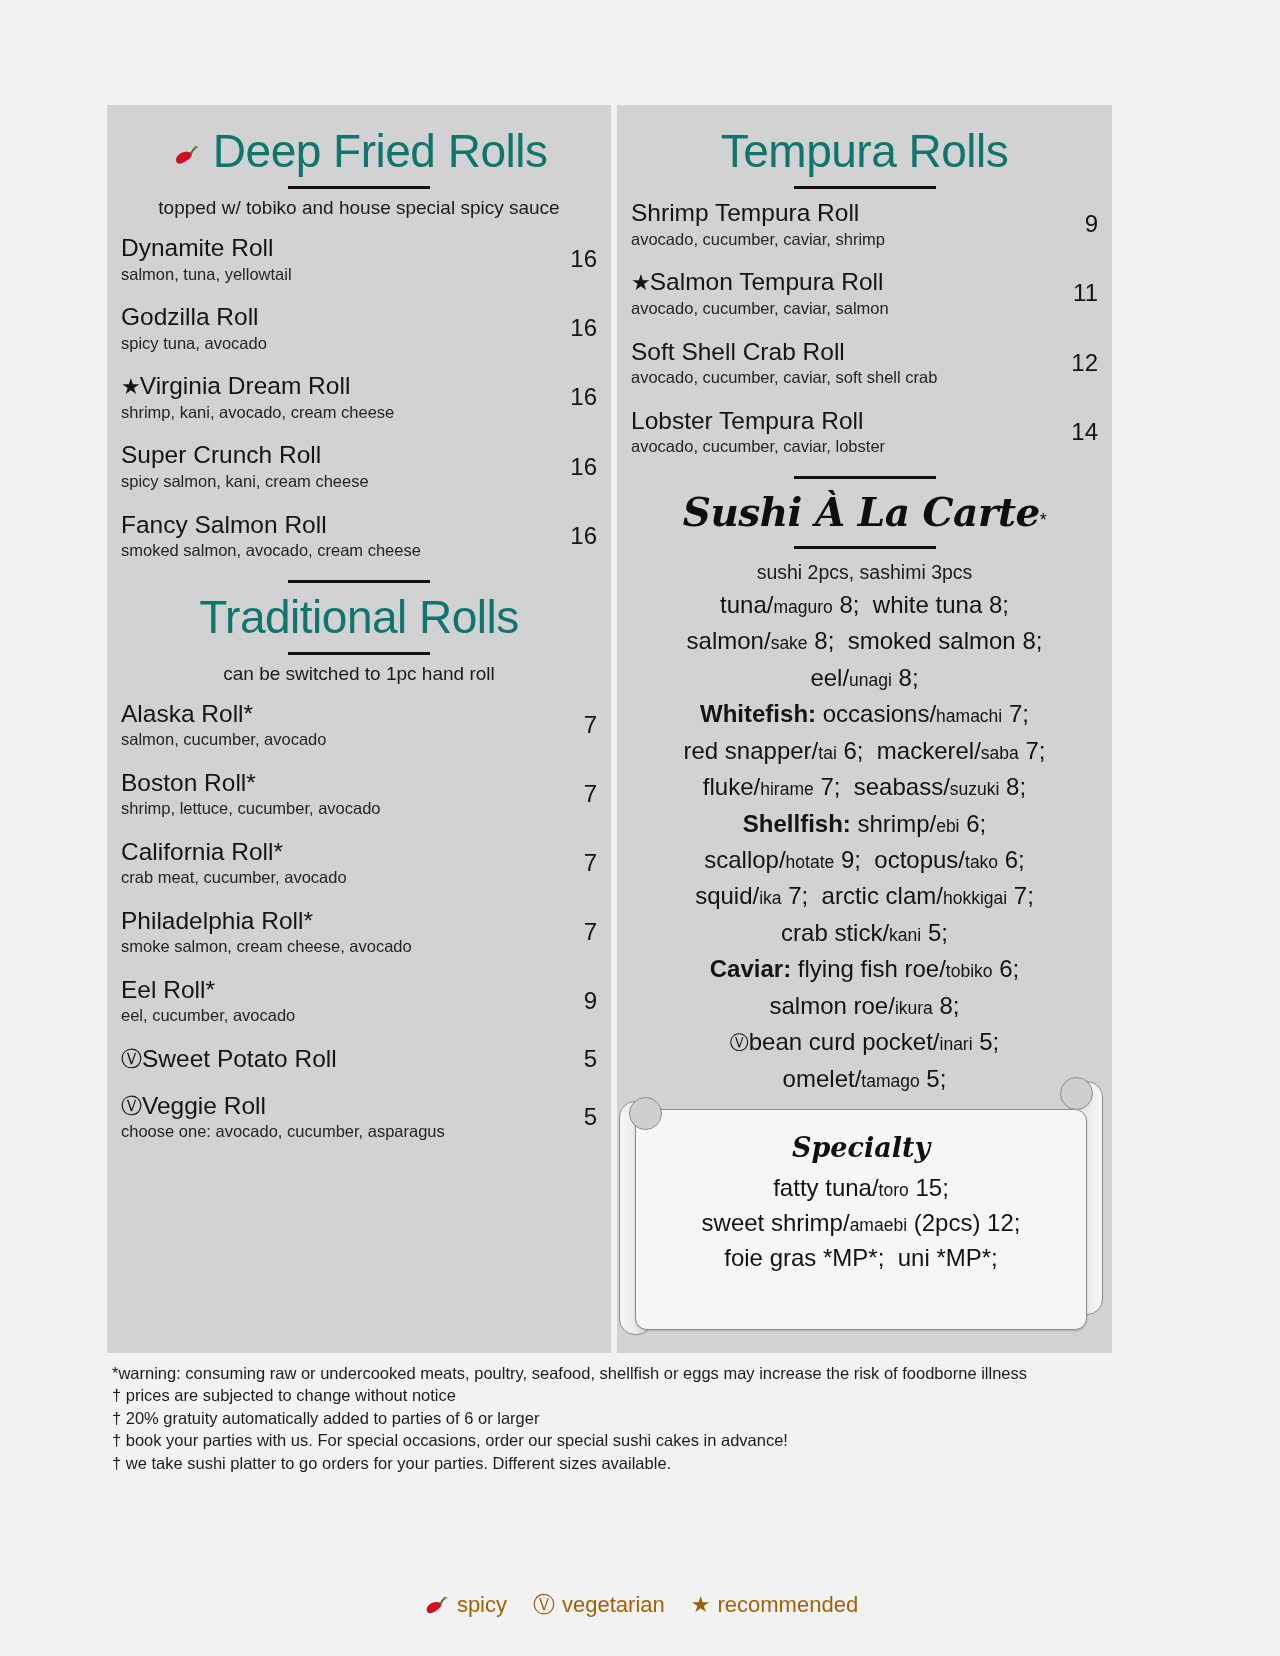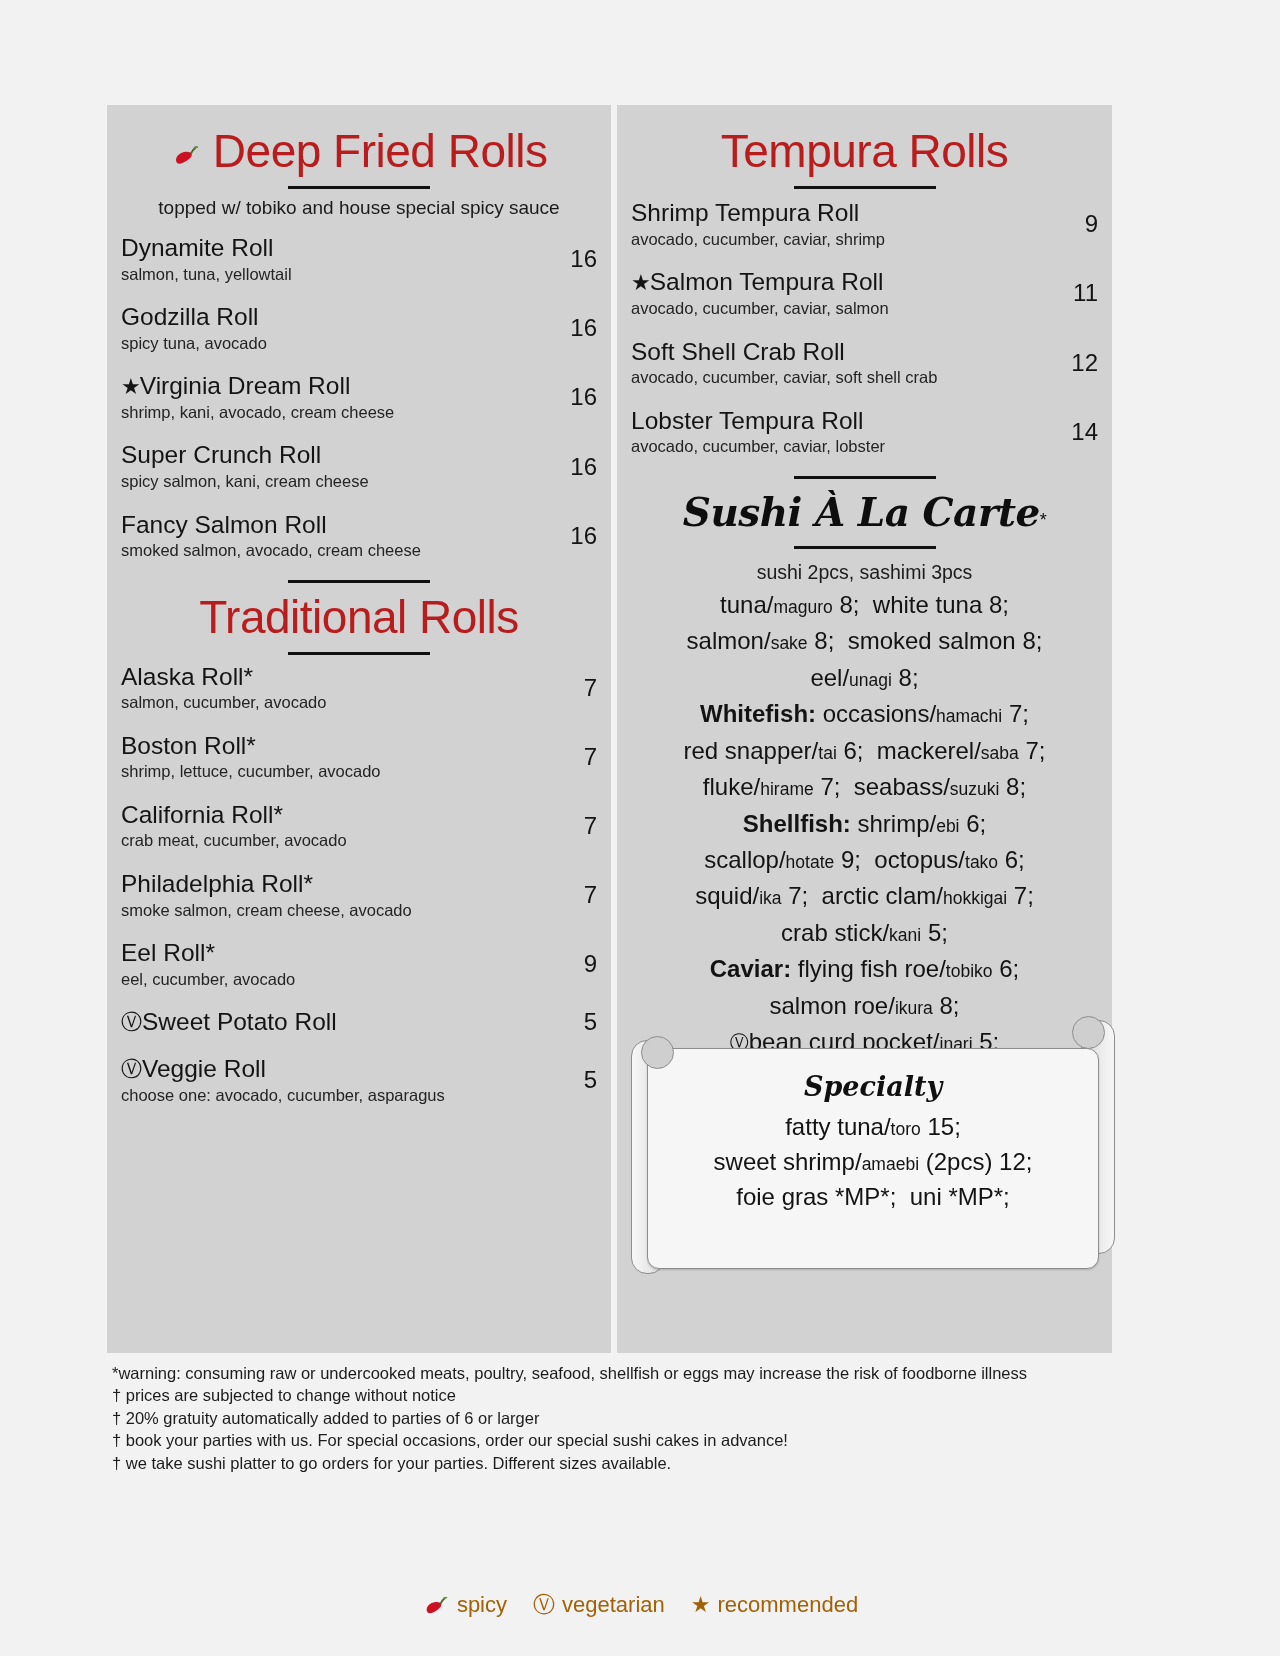--- a/index.html
+++ b/index.html
@@ -41,21 +41,21 @@
   .panel-right { width: 495px; }
 
   
   .section-title {
     text-align: center;
     font-size: 46px;
     font-weight: 400;
     letter-spacing: -0.5px;
     line-height: 1.05;
     margin: 0;
-    color: #b91c1c;
+    color: #0f766e;
   }
   .section-title .chili { vertical-align: baseline; }
   .rule {
     width: 142px;
     height: 3px;
     background: #111;
     margin: 11px auto 8px auto;
   }
   .rule-top {
     width: 142px;
@@ -139,24 +139,23 @@
     display: inline-block;
     font-size: 19px;
     position: relative;
     top: -1px;
   }
 
   
   .scroll-wrap {
     position: absolute;
     left: 617px;
-    top: 1022px;
+    top: 1083px;
     width: 488px;
     height: 271px;
-    margin-left: 12px;
   }
   .scroll-body {
     position: absolute;
     left: 18px;
     top: 26px;
     right: 18px;
     bottom: 24px;
     background: #f6f6f6;
     border: 1.5px solid #8d8d8d;
     border-radius: 12px;
@@ -291,20 +290,21 @@
               <div class="item-desc">smoked salmon, avocado, cream cheese</div>
             </div>
             <div class="item-price">16</div>
           </div>
         </div>
 
       <div style="margin-top:4px;">
         <div class="rule-top"></div>
         <h1 class="section-title">Traditional Rolls</h1>
         <div class="rule"></div>
+        <p class="subnote">can be switched to 1pc hand roll</p>
       </div>
 
       <div class="items" id="traditional-items">
           <div class="item">
             <div class="item-text">
               <div class="item-name">Alaska Roll*</div>
               <div class="item-desc">salmon, cucumber, avocado</div>
             </div>
             <div class="item-price">7</div>
           </div>

